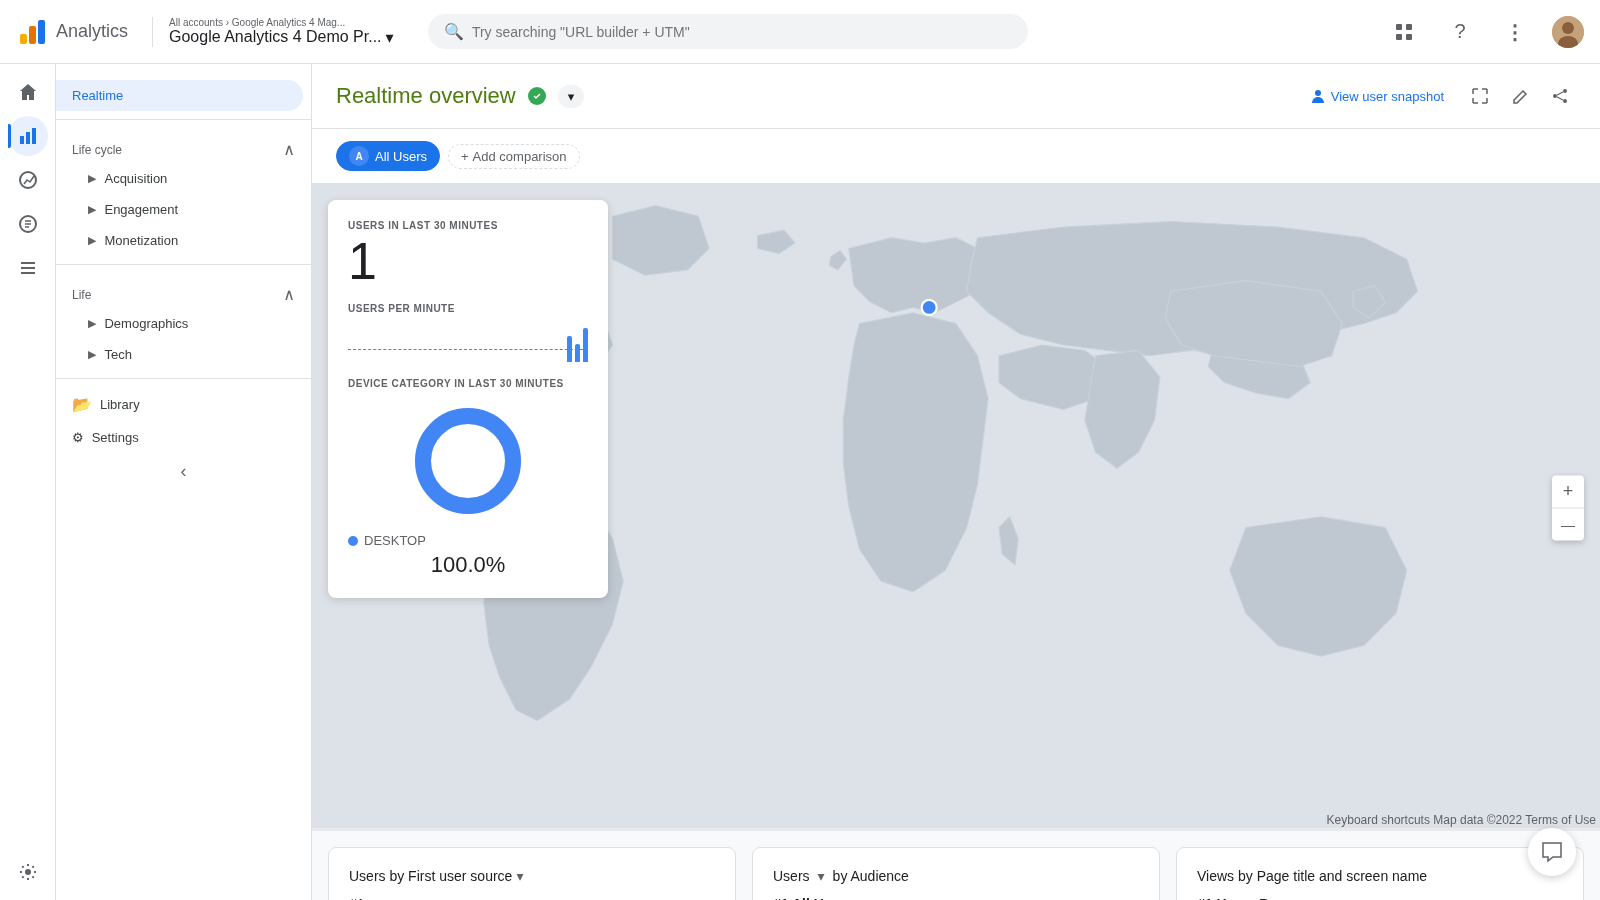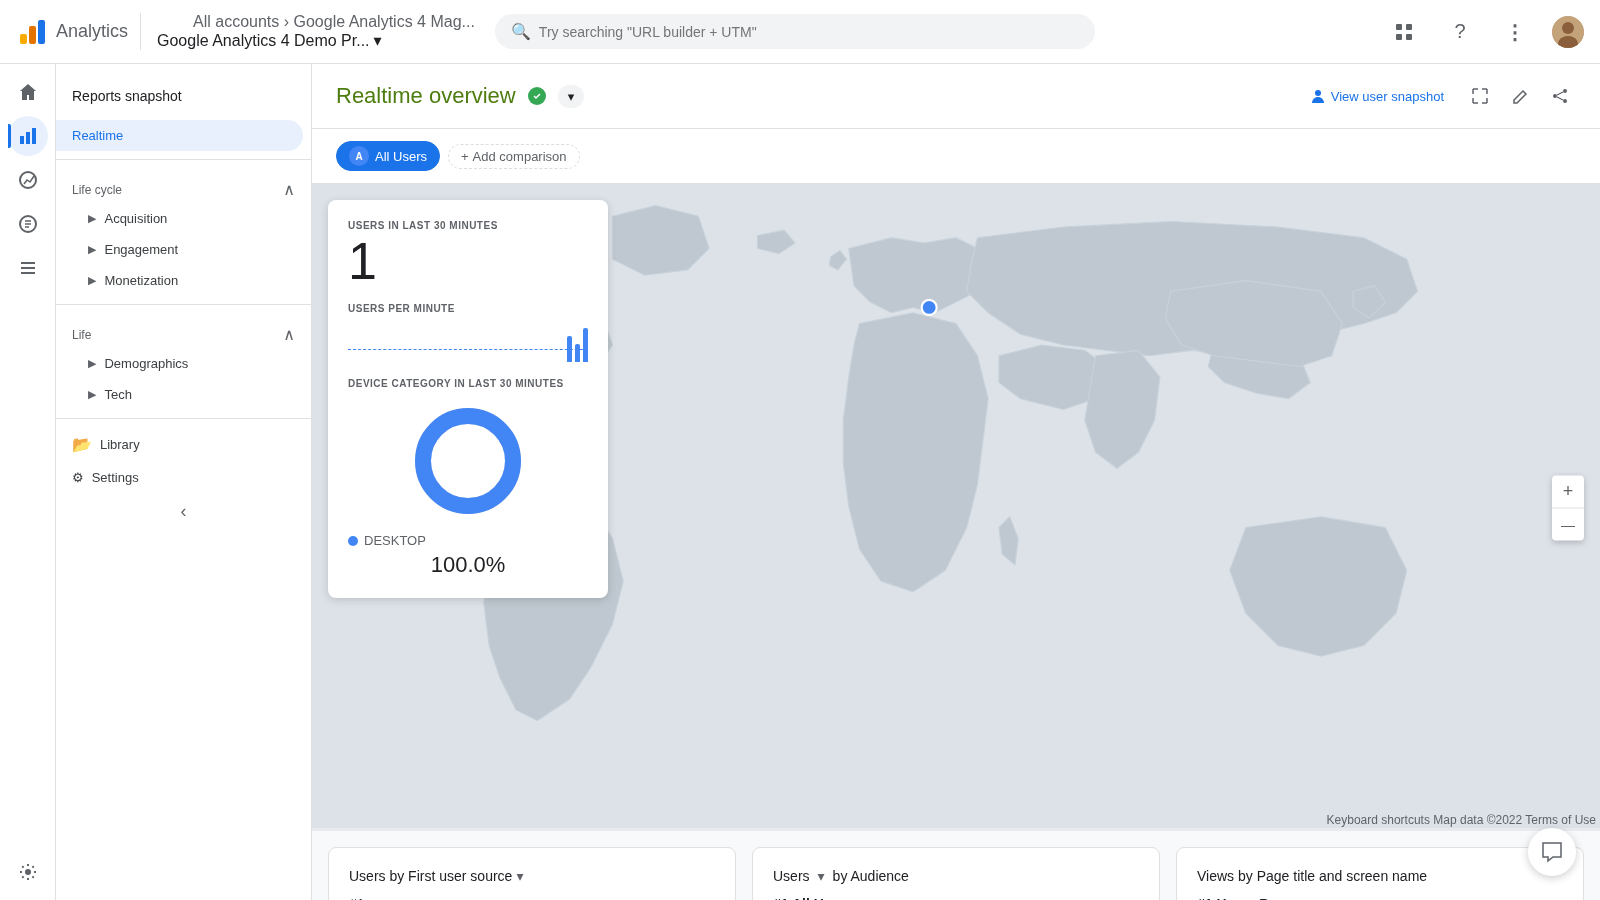--- a/index.html
+++ b/index.html
@@ -3,27 +3,27 @@
   <meta charset="utf-8">
   <style>
     * { box-sizing: border-box; margin: 0; padding: 0; }
     body { font-family: 'Google Sans', Arial, sans-serif; font-size: 13px; background: #f8f9fa; color: #202124; overflow: hidden; width: 1600px; height: 900px; }
 
     
     .top-header {
       display: flex; align-items: center;
       height: 64px; background: #fff;
       border-bottom: 1px solid #e0e0e0;
-      padding: 0 16px; gap: 4px; position: relative; z-index: 10;
+      padding: 0 16px; gap: 16px; position: relative; z-index: 10;
     }
     .header-logo { display: flex; align-items: center; gap: 8px; min-width: 120px; }
     .logo-icon { width: 32px; height: 32px; }
     .logo-text { font-size: 18px; color: #5f6368; font-weight: 400; }
     .header-account { display: flex; flex-direction: column; padding: 0 16px; border-left: 1px solid #e0e0e0; min-width: 260px; }
-    .account-breadcrumb { font-size: 16px; color: #5f6368; margin-left: 36px; }
+    .account-breadcrumb { font-size: 10px; color: #5f6368; }
     .account-name { font-size: 16px; font-weight: 500; color: #202124; display: flex; align-items: center; gap: 4px; cursor: pointer; }
     .header-search { flex: 1; max-width: 600px; }
     .search-bar {
       display: flex; align-items: center; gap: 8px;
       background: #f1f3f4; border-radius: 24px;
       padding: 8px 16px; color: #5f6368;
     }
     .search-input { background: transparent; border: none; outline: none; font-size: 14px; color: #5f6368; width: 100%; }
     .header-actions { display: flex; align-items: center; gap: 16px; margin-left: auto; }
     .icon-btn { width: 40px; height: 40px; border-radius: 50%; display: flex; align-items: center; justify-content: center; cursor: pointer; color: #5f6368; font-size: 20px; border: none; background: transparent; }
@@ -251,21 +251,20 @@
     <div class="nav-spacer"></div>
     <button class="nav-icon-btn" title="Settings">
       <svg width="20" height="20" viewBox="0 0 20 20">
         <circle cx="10" cy="10" r="3" fill="#5f6368"></circle>
         <path d="M10 2v2M10 16v2M2 10h2M16 10h2M4.2 4.2l1.4 1.4M14.4 14.4l1.4 1.4M4.2 15.8l1.4-1.4M14.4 5.6l1.4-1.4" stroke="#5f6368" stroke-width="2"></path>
       </svg>
     </button>
   </div>
 
   <div class="sidebar">
-    <div class="sidebar-title">Reports snapshot</div>
 
     <div class="sidebar-item active">
       <span>Realtime</span>
     </div>
 
     <div class="section-divider"></div>
 
     <div class="sidebar-section-label">
       <span>Life cycle</span>
       <span class="chevron">∧</span>

